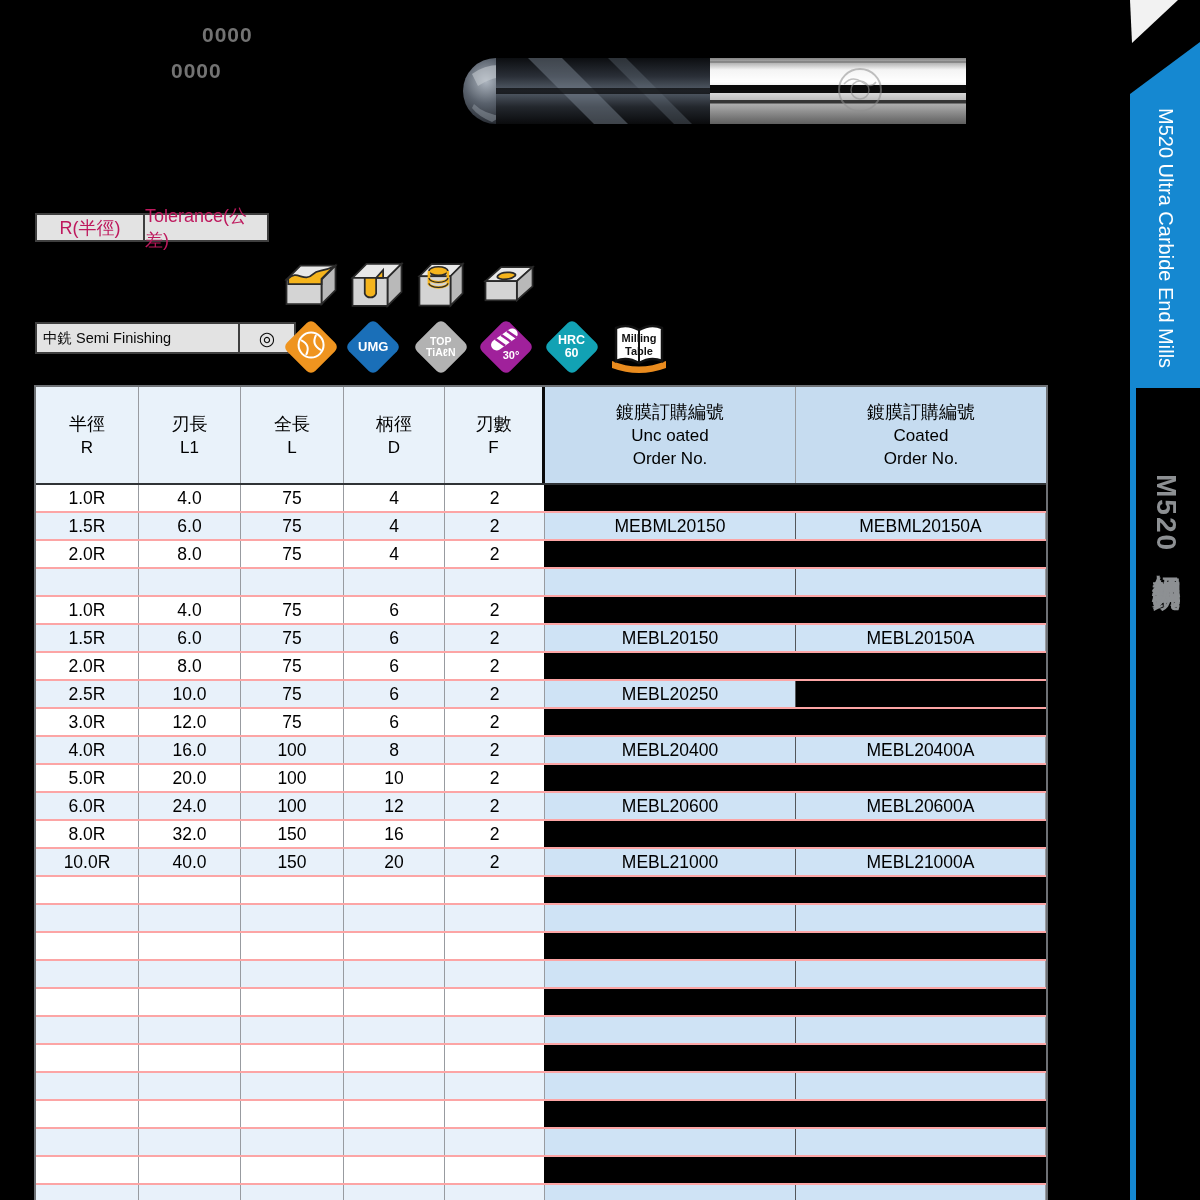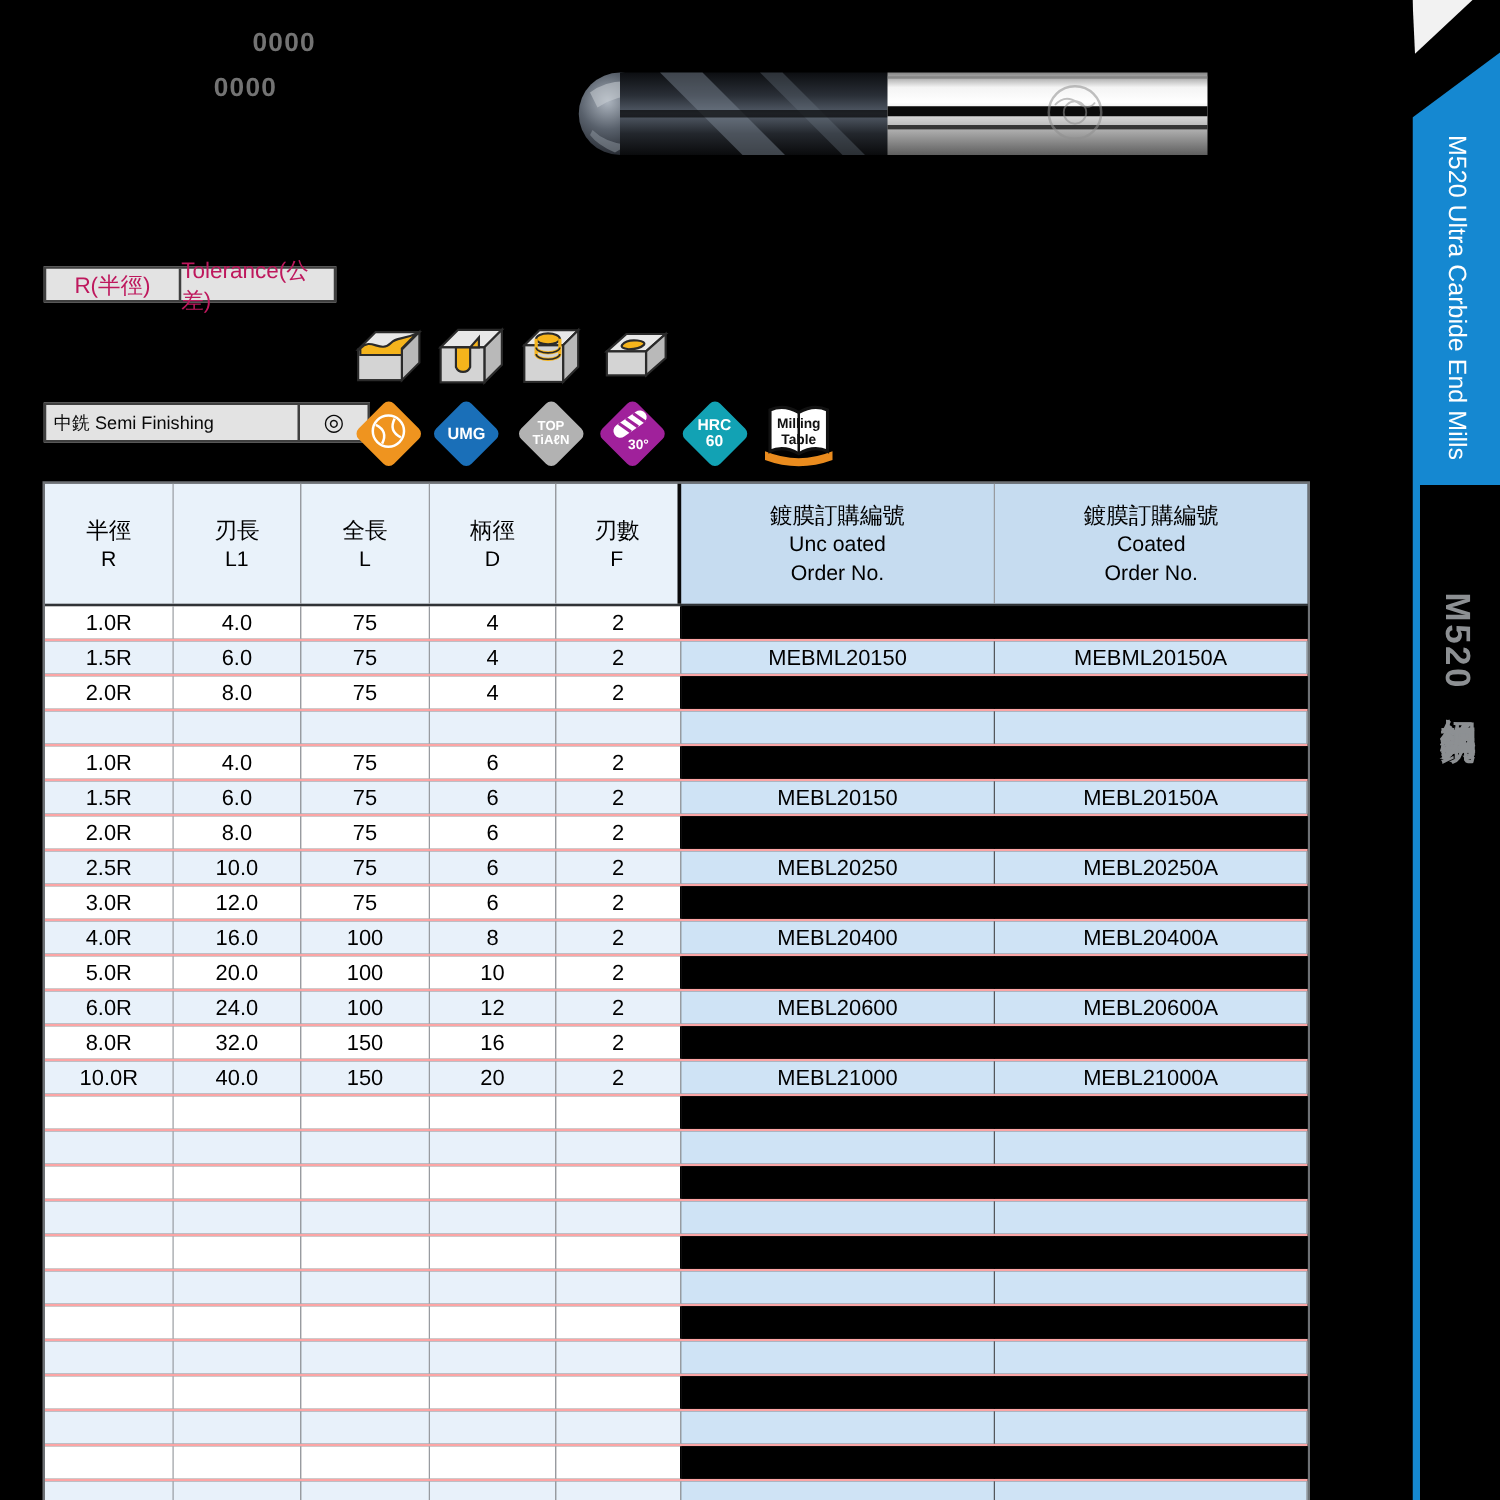--- a/index.html
+++ b/index.html
@@ -293,21 +293,20 @@
         <div class="cell c5 ord"></div>
         <div class="cell c6 ord"></div>
       </div>
       <div class="trow shade">
         <div class="cell c0">2.5R</div>
         <div class="cell c1">10.0</div>
         <div class="cell c2">75</div>
         <div class="cell c3">6</div>
         <div class="cell c4">2</div>
         <div class="cell c5 ord">MEBL20250</div>
-        <div class="cell c6 ord">MEBL20250A</div>
       </div>
       <div class="trow plain">
         <div class="cell c0">3.0R</div>
         <div class="cell c1">12.0</div>
         <div class="cell c2">75</div>
         <div class="cell c3">6</div>
         <div class="cell c4">2</div>
         <div class="cell c5 ord"></div>
         <div class="cell c6 ord"></div>
       </div>

